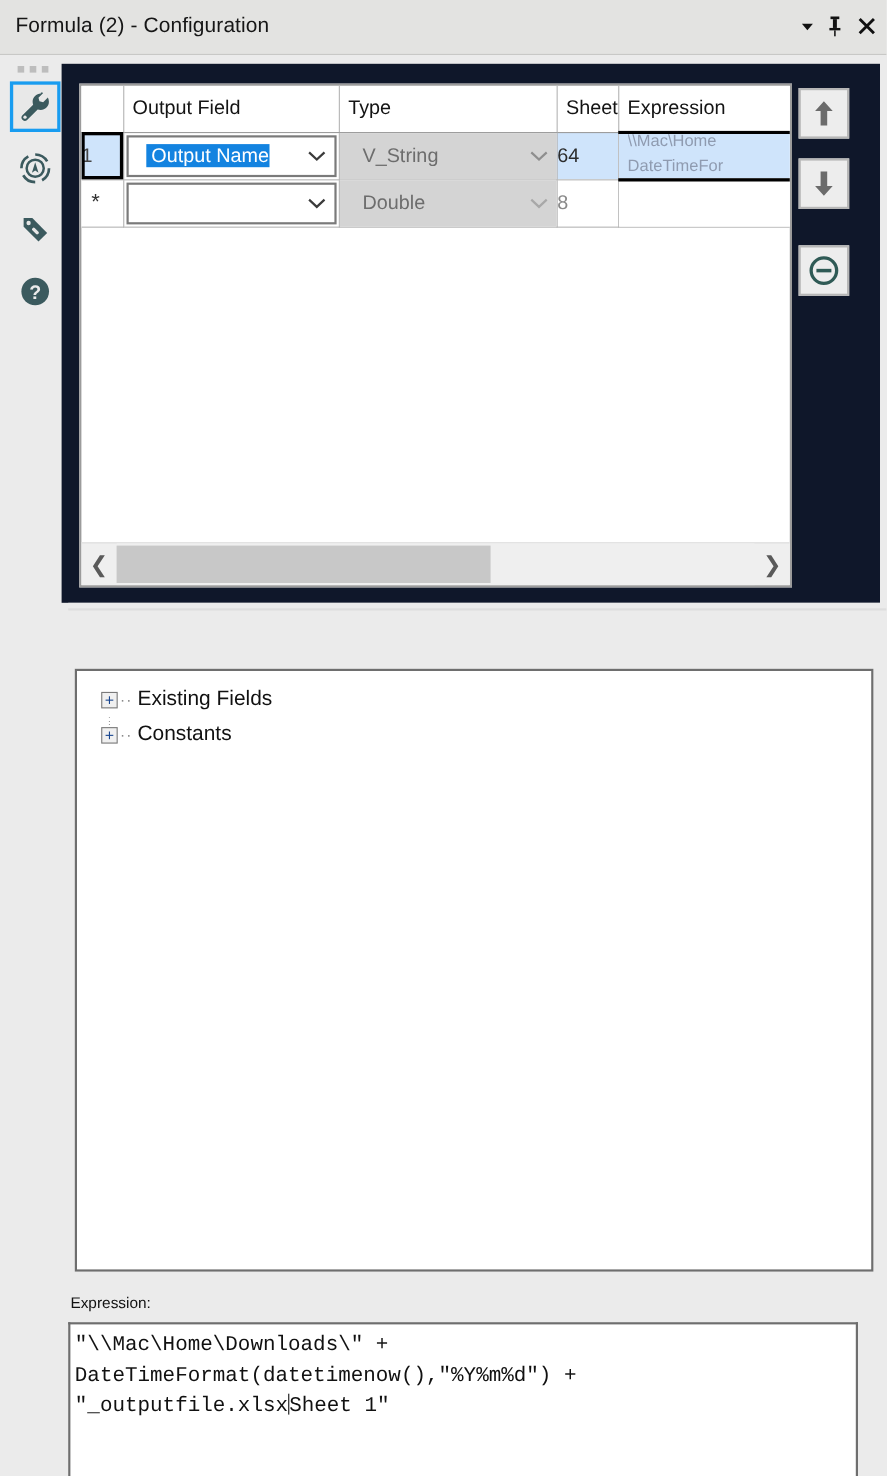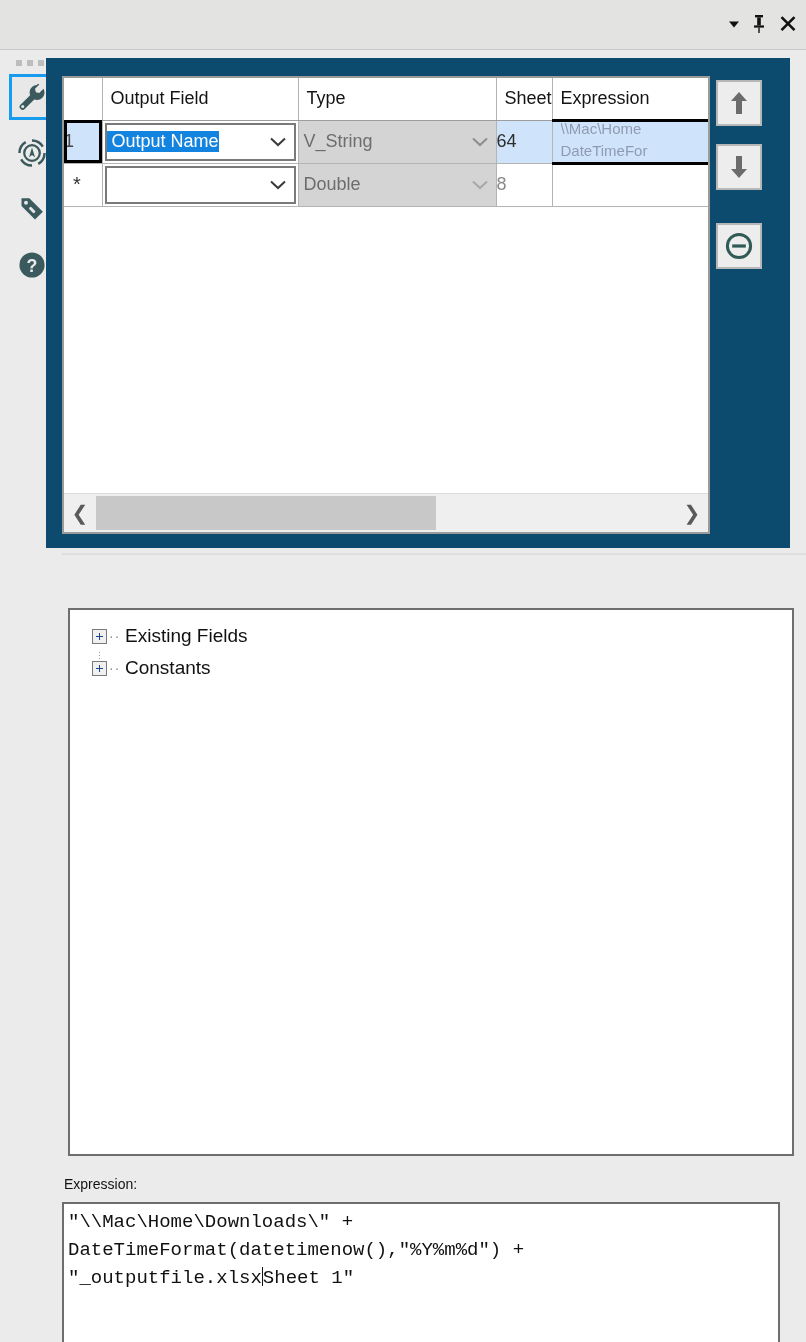--- a/index.html
+++ b/index.html
@@ -73,23 +73,23 @@
     background: #e8e8e8;
   }
   #rail-wrench { top: 24px; }
   #rail-compass { top: 80px; }
   #rail-tag { top: 136px; }
   #rail-help { top: 192px; }
 
   
   #grid-panel {
     position: absolute;
-    left: 46px; top: 58px;
+    left: 56px; top: 58px;
     width: 744px; height: 490px;
-    background: #0c4a6e;
+    background: #0f172a;
   }
   #grid-outer {
     position: absolute;
     left: 16px; top: 18px;
     width: 648px; height: 458px;
     border: 2px solid #9b9b9b;
     background: #ffffff;
     box-sizing: border-box;
     overflow: hidden;
   }
@@ -153,20 +153,21 @@
     background: #fff;
     box-sizing: border-box;
     display: flex;
     align-items: center;
   }
   .combo .val {
     padding-left: 5px;
     font-size: 18px;
     white-space: nowrap;
     overflow: hidden;
+    margin-left: 16px;
   }
   .combo .val.sel-text {
     background: #1383e0;
     color: #ffffff;
   }
   .combo .caret {
     position: absolute;
     right: 7px; top: 50%;
     transform: translateY(-50%);
     color: #3b3b3b;
@@ -387,20 +388,21 @@
     width: 1px;
     height: 19px;
     background: #111;
     vertical-align: -3px;
   }
 </style>
 </head>
 <body>
 
 <div id="titlebar">
+  <div id="title-text">Formula (2) - Configuration</div>
 
   <div class="tb-btn" id="tb-caret">
     <svg width="14" height="14" viewBox="0 0 14 14">
       <polygon points="2,4.5 12,4.5 7,10.5" fill="#111"></polygon>
     </svg>
   </div>
 
   <div class="tb-btn" id="tb-pin">
     <svg width="16" height="20" viewBox="0 0 16 20">
       <rect x="4" y="1" width="8" height="2.4" fill="#111"></rect>

